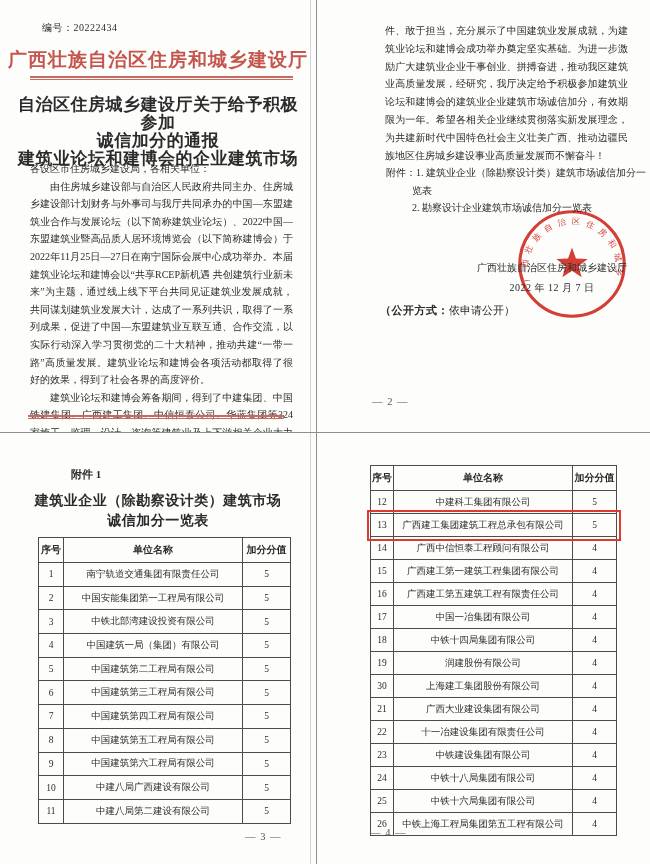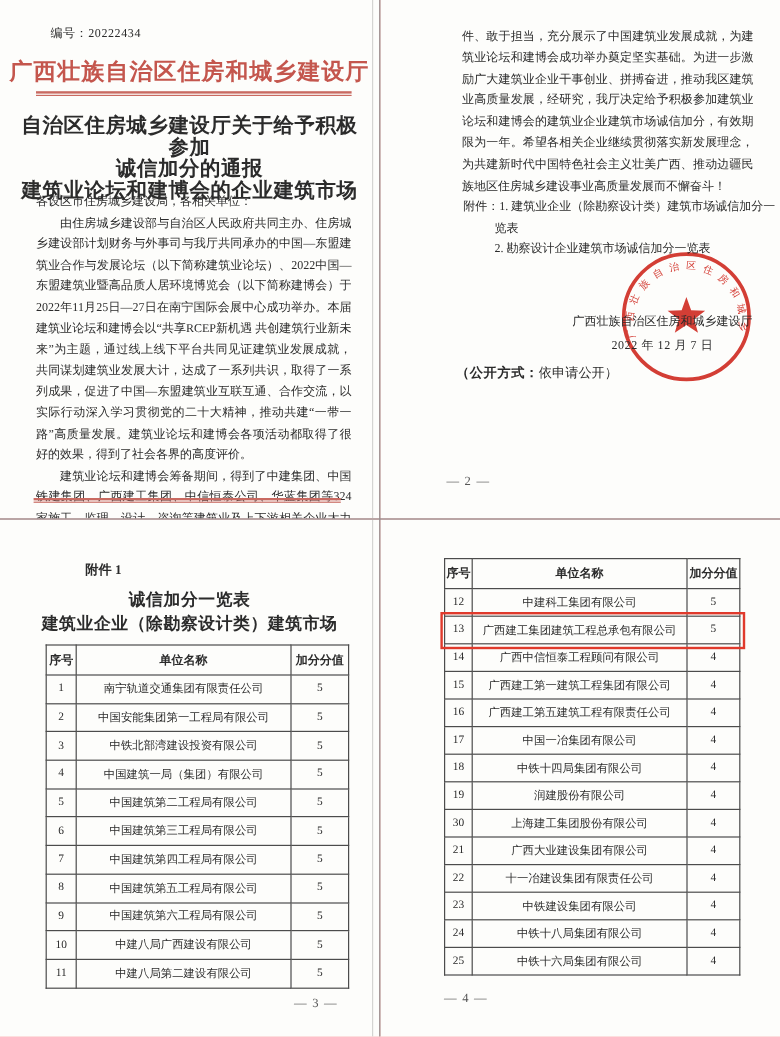--- a/index.html
+++ b/index.html
@@ -1,18 +1,18 @@
 <!DOCTYPE html>
 <html><head>
 <meta charset="utf-8">
 <style>
   html,body { margin:0; padding:0; background:#ffffff; }
   .sheet {
     position:relative; width:650px; height:864px; overflow:hidden;
-    background:#fca5a5;
+    background:#a3a3a3;
     font-family:"Liberation Serif","DejaVu Serif",serif;
     color:#2b2b2b;
   }
   
   .quad { position:absolute; overflow:hidden; background:#fdfdfb; }
   #q1 { left:0;   top:0;   width:316px; height:432px; }
   #q2 { left:317px;top:0;  width:333px; height:432px; }
   #q3 { left:0;   top:433px;width:316px; height:431px; }
   #q4 { left:317px;top:433px;width:333px;height:431px; }
   .vdiv { position:absolute; left:316px; top:0; width:1px; height:864px; background:#8f8f8f; }
@@ -127,22 +127,22 @@
     </div>
     <div class="disclosure">
       <b>（公开方式：</b><span>依申请公开）</span>
     </div>
     <div class="pagenum" id="pn2">— 2 —</div>
   </div>
 
   <div class="quad" id="q3">
     <div class="attach-no">附件 1</div>
     <div class="tbl-title">
+      <div>建筑业企业（除勘察设计类）建筑市场</div>
       <div>诚信加分一览表</div>
-      <div>建筑业企业（除勘察设计类）建筑市场</div>
     </div>
     <table class="credit" id="t3">
         <thead>
           <tr>
             <th class="c-seq">序号</th>
             <th class="c-name">单位名称</th>
             <th class="c-score">加分分值</th>
           </tr>
         </thead>
         <tbody>
@@ -280,20 +280,25 @@
           <tr>
             <td class="c-seq">24</td>
             <td class="c-name">中铁十八局集团有限公司</td>
             <td class="c-score">4</td>
           </tr>
           <tr>
             <td class="c-seq">25</td>
             <td class="c-name">中铁十六局集团有限公司</td>
             <td class="c-score">4</td>
           </tr>
+          <tr>
+            <td class="c-seq">26</td>
+            <td class="c-name">中铁上海工程局集团第五工程有限公司</td>
+            <td class="c-score">4</td>
+          </tr>
         </tbody>
       </table>
     <div class="pagenum" id="pn4">— 4 —</div>
   </div>
 
   <div class="vdiv"></div>
   <div class="hdiv"></div>
 </div>
 
 </body></html>

